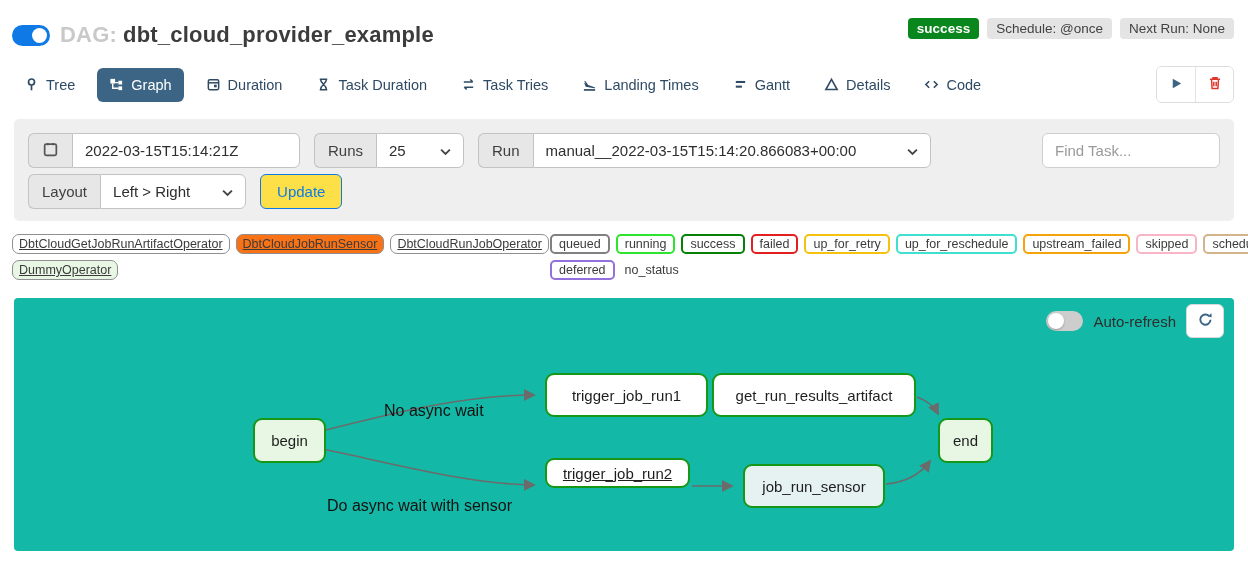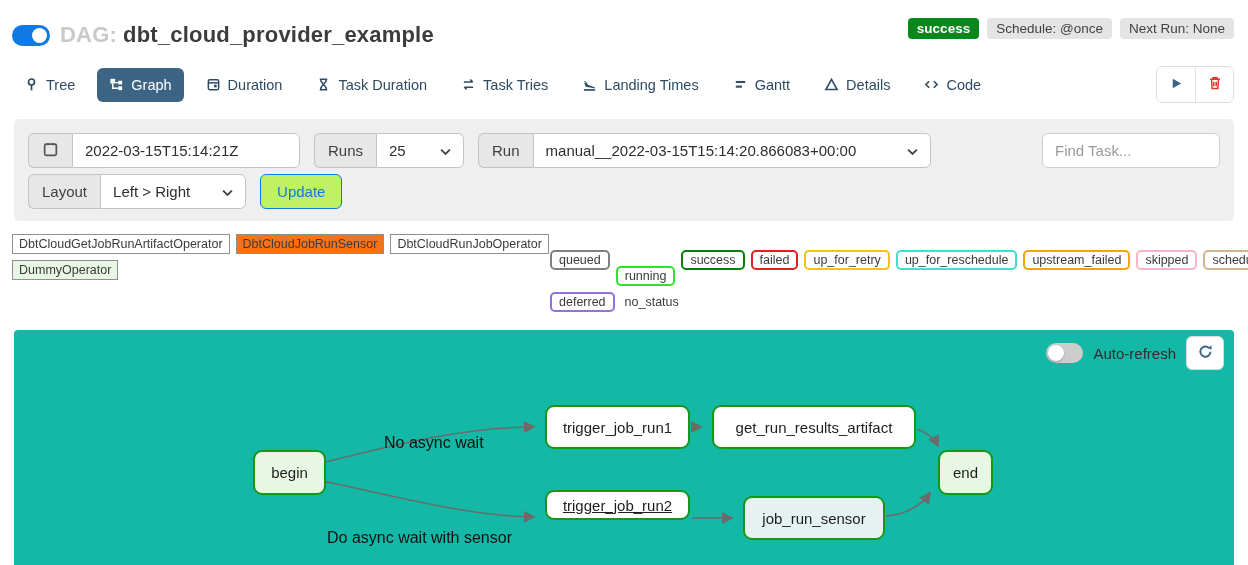--- a/index.html
+++ b/index.html
@@ -42,30 +42,30 @@
     border-radius:0 6px 6px 0; font-size:15px; color:#2e2e2e; padding:0 12px; }
   input.field { outline:none; }
   .selectbox { gap:22px; cursor:pointer; justify-content:space-between; }
   .date-input { width:228px; }
   .runs-select { width:88px; }
   .run-select { width:398px; }
   .layout-select { width:146px; }
   .find-task { margin-left:auto; width:178px; height:35px; border:1px solid #cfcfcf; border-radius:6px;
     background:#fff; padding:0 12px; font-size:15px; color:#2e2e2e; outline:none; }
   .find-task::placeholder { color:#9a9a9a; }
-  .update-btn { height:35px; padding:0 16px; background:#bef264; border:1.5px solid #0f7ae5; color:#0f7ae5;
+  .update-btn { height:35px; padding:0 16px; background:#fde047; border:1.5px solid #0f7ae5; color:#0f7ae5;
     border-radius:6px; font-size:15px; cursor:pointer; font-family:inherit; }
 
   
   .legend { display:flex; margin:13px 14px 0 12px; }
   .legend-ops { width:538px; flex:none; }
   .legend-states { flex:1; }
   .lrow { display:flex; gap:6px; margin-bottom:6px; align-items:center; }
-  .op-badge { font-size:12.5px; color:#3b3b3b; border:1px solid #8f8f8f; border-radius:0;
-    padding:2px 6px; white-space:nowrap; background:#fff; }
+  .op-badge { font-size:12.5px; color:#3b3b3b; border:1px solid #8f8f8f; border-radius:7px;
+    padding:2px 6px; white-space:nowrap; background:#fff;text-decoration:underline; }
   .state-badge { font-size:12.5px; color:#3b3b3b; border:2px solid #808080; border-radius:5px;
     padding:1px 7px; white-space:nowrap; background:#fff; }
   .state-plain { font-size:12.5px; color:#3b3b3b; padding:1px 4px; white-space:nowrap; }
 
   
   .canvas { position:relative; margin:12px 14px 0; width:1220px; height:253px; background:#14b8a6; border-radius:4px; }
   .autorefresh { position:absolute; top:6px; right:10px; display:flex; align-items:center; gap:10px; }
   .switch-off { position:relative; width:37px; height:20px; border-radius:10px; background:#cdcdcd; cursor:pointer; }
   .switch-off .knob { position:absolute; top:2px; left:2px; width:16px; height:16px; border-radius:50%;
     background:#fff; box-shadow:0 1px 2px rgba(0,0,0,.25); }
@@ -244,21 +244,21 @@
       <span class="op-badge" style="background-color: #f97316;">DbtCloudJobRunSensor</span>
       <span class="op-badge" style="background-color: rgb(255, 255, 255);">DbtCloudRunJobOperator</span>
     </div>
     <div class="lrow">
       <span class="op-badge" style="background-color: rgb(232, 247, 228);">DummyOperator</span>
     </div>
   </div>
   <div class="legend-states">
     <div class="lrow">
       <span class="state-badge" style="border-color: rgb(128, 128, 128);">queued</span>
-      <span class="state-badge" style="border-color: rgb(46, 229, 46); margin-top: 32px;">running</span>
+      <span class="state-badge" style="border-color: rgb(46, 229, 46);">running</span>
       <span class="state-badge" style="border-color: rgb(6, 128, 6);">success</span>
       <span class="state-badge" style="border-color: rgb(227, 32, 32);">failed</span>
       <span class="state-badge" style="border-color: rgb(245, 194, 17);">up_for_retry</span>
       <span class="state-badge" style="border-color: rgb(64, 224, 208);">up_for_reschedule</span>
       <span class="state-badge" style="border-color: rgb(245, 163, 10);">upstream_failed</span>
       <span class="state-badge" style="border-color: rgb(248, 181, 197);">skipped</span>
       <span class="state-badge" style="border-color: rgb(210, 180, 140);">scheduled</span>
     </div>
     <div class="lrow">
       <span class="state-badge" style="border-color: rgb(147, 112, 219);">deferred</span>
@@ -291,21 +291,21 @@
       <path d="M304,134 C390,112 455,97 520,97" marker-end="url(#arrow)"></path>
       <path d="M304,150 C390,168 455,186 520,187" marker-end="url(#arrow)"></path>
       <path d="M678,97 L687,97" marker-end="url(#arrow)"></path>
       <path d="M678,188 L718,188" marker-end="url(#arrow)"></path>
       <path d="M903,99 C914,103 920,108 924,116" marker-end="url(#arrow)"></path>
       <path d="M872,186 C895,184 908,174 916,163" marker-end="url(#arrow)"></path>
     </g>
   </svg>
 
   <div class="node" style="left: 239px; top: 120px; width: 73px; height: 45px; background-color: rgb(232, 247, 228);">begin</div>
-  <div class="node" style="left: 531px; top: 75px; width: 145px; height: 44px; background-color: rgb(255, 255, 255);">trigger_job_run1</div>
+  <div class="node" style="left: 531px; top: 75px; width: 163px; height: 44px; background-color: rgb(255, 255, 255);">trigger_job_run1</div>
   <div class="node" style="left: 698px; top: 75px; width: 204px; height: 44px; background-color: rgb(255, 255, 255);">get_run_results_artifact</div>
   <div class="node" style="left: 531px; top: 160px; width: 145px; height: 30px; background-color: rgb(255, 255, 255); text-decoration: underline;">trigger_job_run2</div>
   <div class="node" style="left: 729px; top: 166px; width: 142px; height: 44px; background-color: rgb(230, 241, 242);">job_run_sensor</div>
   <div class="node" style="left: 924px; top: 120px; width: 55px; height: 45px; background-color: rgb(232, 247, 228);">end</div>
 
   <div class="edge-label" style="left:370px; top:104px;">No async wait</div>
   <div class="edge-label" style="left:313px; top:199px;">Do async wait with sensor</div>
 </div>
 
 </body></html>

